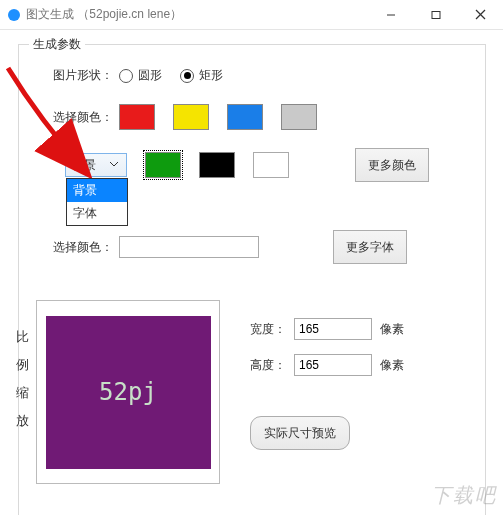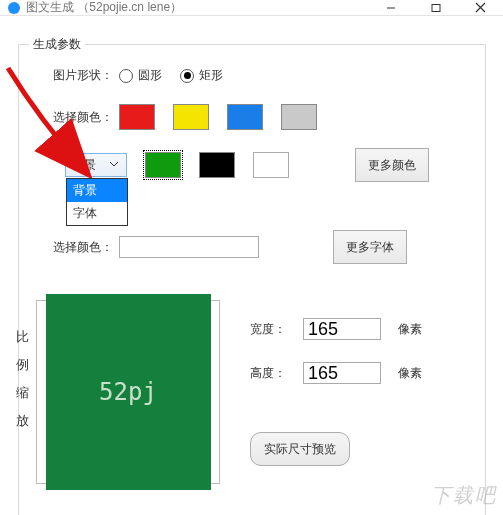--- a/index.html
+++ b/index.html
@@ -8,21 +8,21 @@
     font-family: "Microsoft YaHei", "SimSun", sans-serif;
     font-size: 12px;
     background: #fff;
     color: #333;
     width: 503px;
     height: 515px;
     position: relative;
     overflow: hidden;
   }
   .titlebar {
-    height: 16px;
+    height: 30px;
     background: #fff;
     border-bottom: 1px solid #e5e5e5;
     display: flex;
     align-items: center;
     padding-left: 8px;
   }
   .app-icon {
     width: 12px; height: 12px;
     border-radius: 50%;
     background: #1e90ff;
@@ -101,21 +101,21 @@
     display: inline-flex; align-items: center; justify-content: center;
     font-size: 12px;
     min-width: 74px;
   }
   .text-input {
     height: 22px; width: 140px;
     border: 1px solid #aaa;
     padding: 0 4px;
     font-size: 12px;
   }
-  .num-input { width: 78px; height: 22px; border: 1px solid #aaa; padding: 0 4px; font-size: 18px; }
+  .num-input { width: 78px; height: 22px; border: 1px solid #aaa; padding: 0 4px; font-size: 12px; }
 
   .preview-area {
     position: absolute;
     left: 16px; top: 300px;
     display: flex;
   }
   .v-label {
     width: 16px;
     display: flex; flex-direction: column;
     justify-content: flex-start;
@@ -124,29 +124,29 @@
     font-size: 13px;
   }
   .preview-frame {
     width: 184px; height: 184px;
     border: 1px solid #bbb;
     display: flex; align-items: center; justify-content: center;
     position: relative;
     margin-left: 4px;
   }
   .preview-box {
-    width: 165px; height: 196px;
-    background: #15803d;
+    width: 165px; height: 153px;
+    background: #701a75;
     display: flex; align-items: center; justify-content: center;
     color: #c8e0c8;
     font-family: "Consolas", monospace;
     font-size: 24px;
   }
 
-  .dim-row { display: flex; align-items: center; gap: 17px; margin-bottom: 22px; }
+  .dim-row { display: flex; align-items: center; gap: 8px; margin-bottom: 14px; }
   .dims { position: absolute; left: 250px; top: 318px; }
 
   .watermark {
     position: absolute;
     right: 6px; bottom: 6px;
     font-family: "KaiTi", serif;
     font-size: 20px;
     color: rgba(120,120,120,0.35);
     font-style: italic;
     letter-spacing: 2px;

